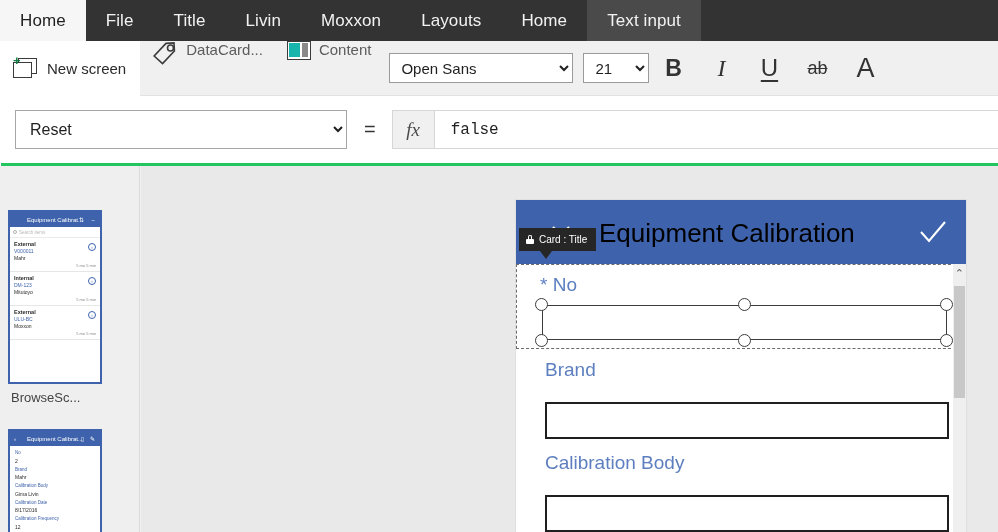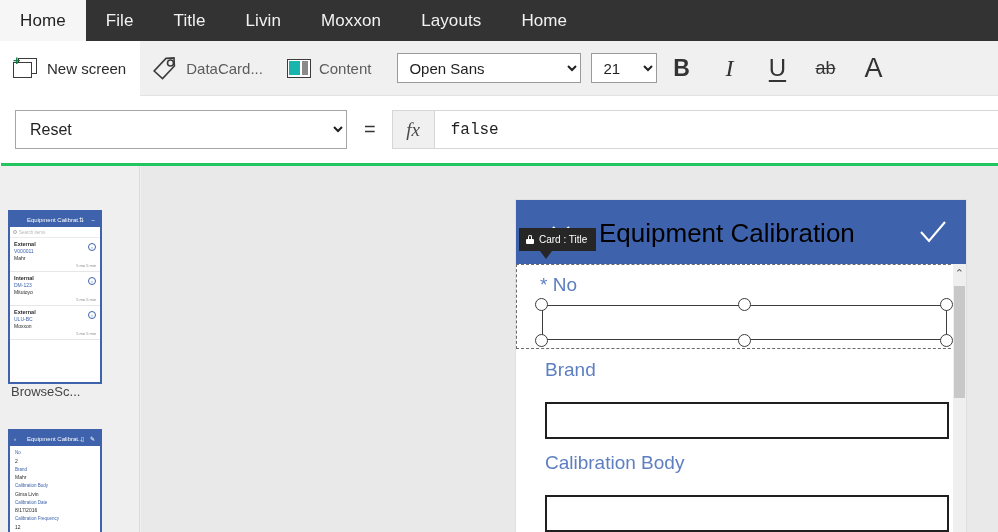--- a/index.html
+++ b/index.html
@@ -43,21 +43,21 @@
     display: flex; align-items: center;
   }
   .rb-newscreen {
     height: 55px;
     background: #ffffff;
     display: flex; align-items: center;
     padding: 0 14px 0 12px;
     gap: 9px;
   }
   .rb-item {
-    display: flex; align-items: center;
+    display: flex; align-items: flex-start;
     gap: 8px;
     padding: 0 12px;
     height: 55px;
     cursor: default;
   }
   .rb-label { font-size: 15px; color: #5c5c5c; white-space: nowrap; }
   .rb-label.dark { color: #2b2b2b; }
 
   .icon-newscreen { position: relative; width: 26px; height: 22px; }
   .icon-newscreen .sq {
@@ -78,21 +78,21 @@
 
   select.font-select, select.size-select {
     font-family: "Liberation Sans", sans-serif;
     font-size: 15px; color: #1f1f1f;
     background: #ffffff;
     border: 1px solid #9a9a9a;
     height: 30px;
     padding: 0 4px 0 7px;
     border-radius: 0;
   }
-  select.font-select { width: 184px; margin-left: 14px; }
+  select.font-select { width: 184px; margin-left: 6px; }
   select.size-select { width: 66px; margin-left: 10px; }
 
   .fmt-btn {
     width: 48px; height: 55px;
     display: flex; align-items: center; justify-content: center;
     font-size: 24px; color: #333333;
     cursor: default;
   }
   .fmt-btn.b { font-weight: bold; font-size: 23px; }
   .fmt-btn.i { font-style: italic; font-family: "Liberation Serif", serif; font-size: 24px;}
@@ -195,21 +195,21 @@
   .th-t2 { font-size: 5px; color: #3e62ab; line-height: 7px; }
   .th-t3 { font-size: 5px; color: #2a2a2a; line-height: 7px; }
   .th-t4 { font-size: 4px; color: #8a8a8a; line-height: 7px; text-align: right; }
   .th-circ {
     position: absolute; right: 4px; top: 5px;
     width: 8px; height: 8px; border: .8px solid #3e62ab; border-radius: 50%;
     color: #3e62ab; font-size: 4.5px;
     display: flex; align-items: center; justify-content: center;
   }
   .thumb-label {
-    font-size: 13px; color: #444; margin-left: 3px;
+    font-size: 13px; color: #444; margin-top: 6px; margin-left: 3px;
     white-space: nowrap;
   }
   
   .th-d-lbl { font-size: 4.5px; color: #3e62ab; line-height: 6.5px; }
   .th-d-val { font-size: 5px; color: #2b2b2b; line-height: 8px; margin-bottom: 2px; }
 
   
   .phone {
     position: absolute;
     left: 375px; top: 34px;
@@ -327,20 +327,21 @@
 <div id="app">
 
   <div class="tabbar">
     <div class="tab active">Home</div>
     <div class="tab">File</div>
     <div class="tab">Title</div>
     <div class="tab">Livin</div>
     <div class="tab">Moxxon</div>
     <div class="tab">Layouts</div>
     <div class="tab">Home</div>
+    <div class="tab highlight">Text input</div>
   </div>
 
   <div class="ribbon">
 
     <div class="rb-newscreen">
       <span class="icon-newscreen">
         <span class="sq back"></span>
         <span class="sq front"></span>
         <span class="plus">+</span>
       </span>

